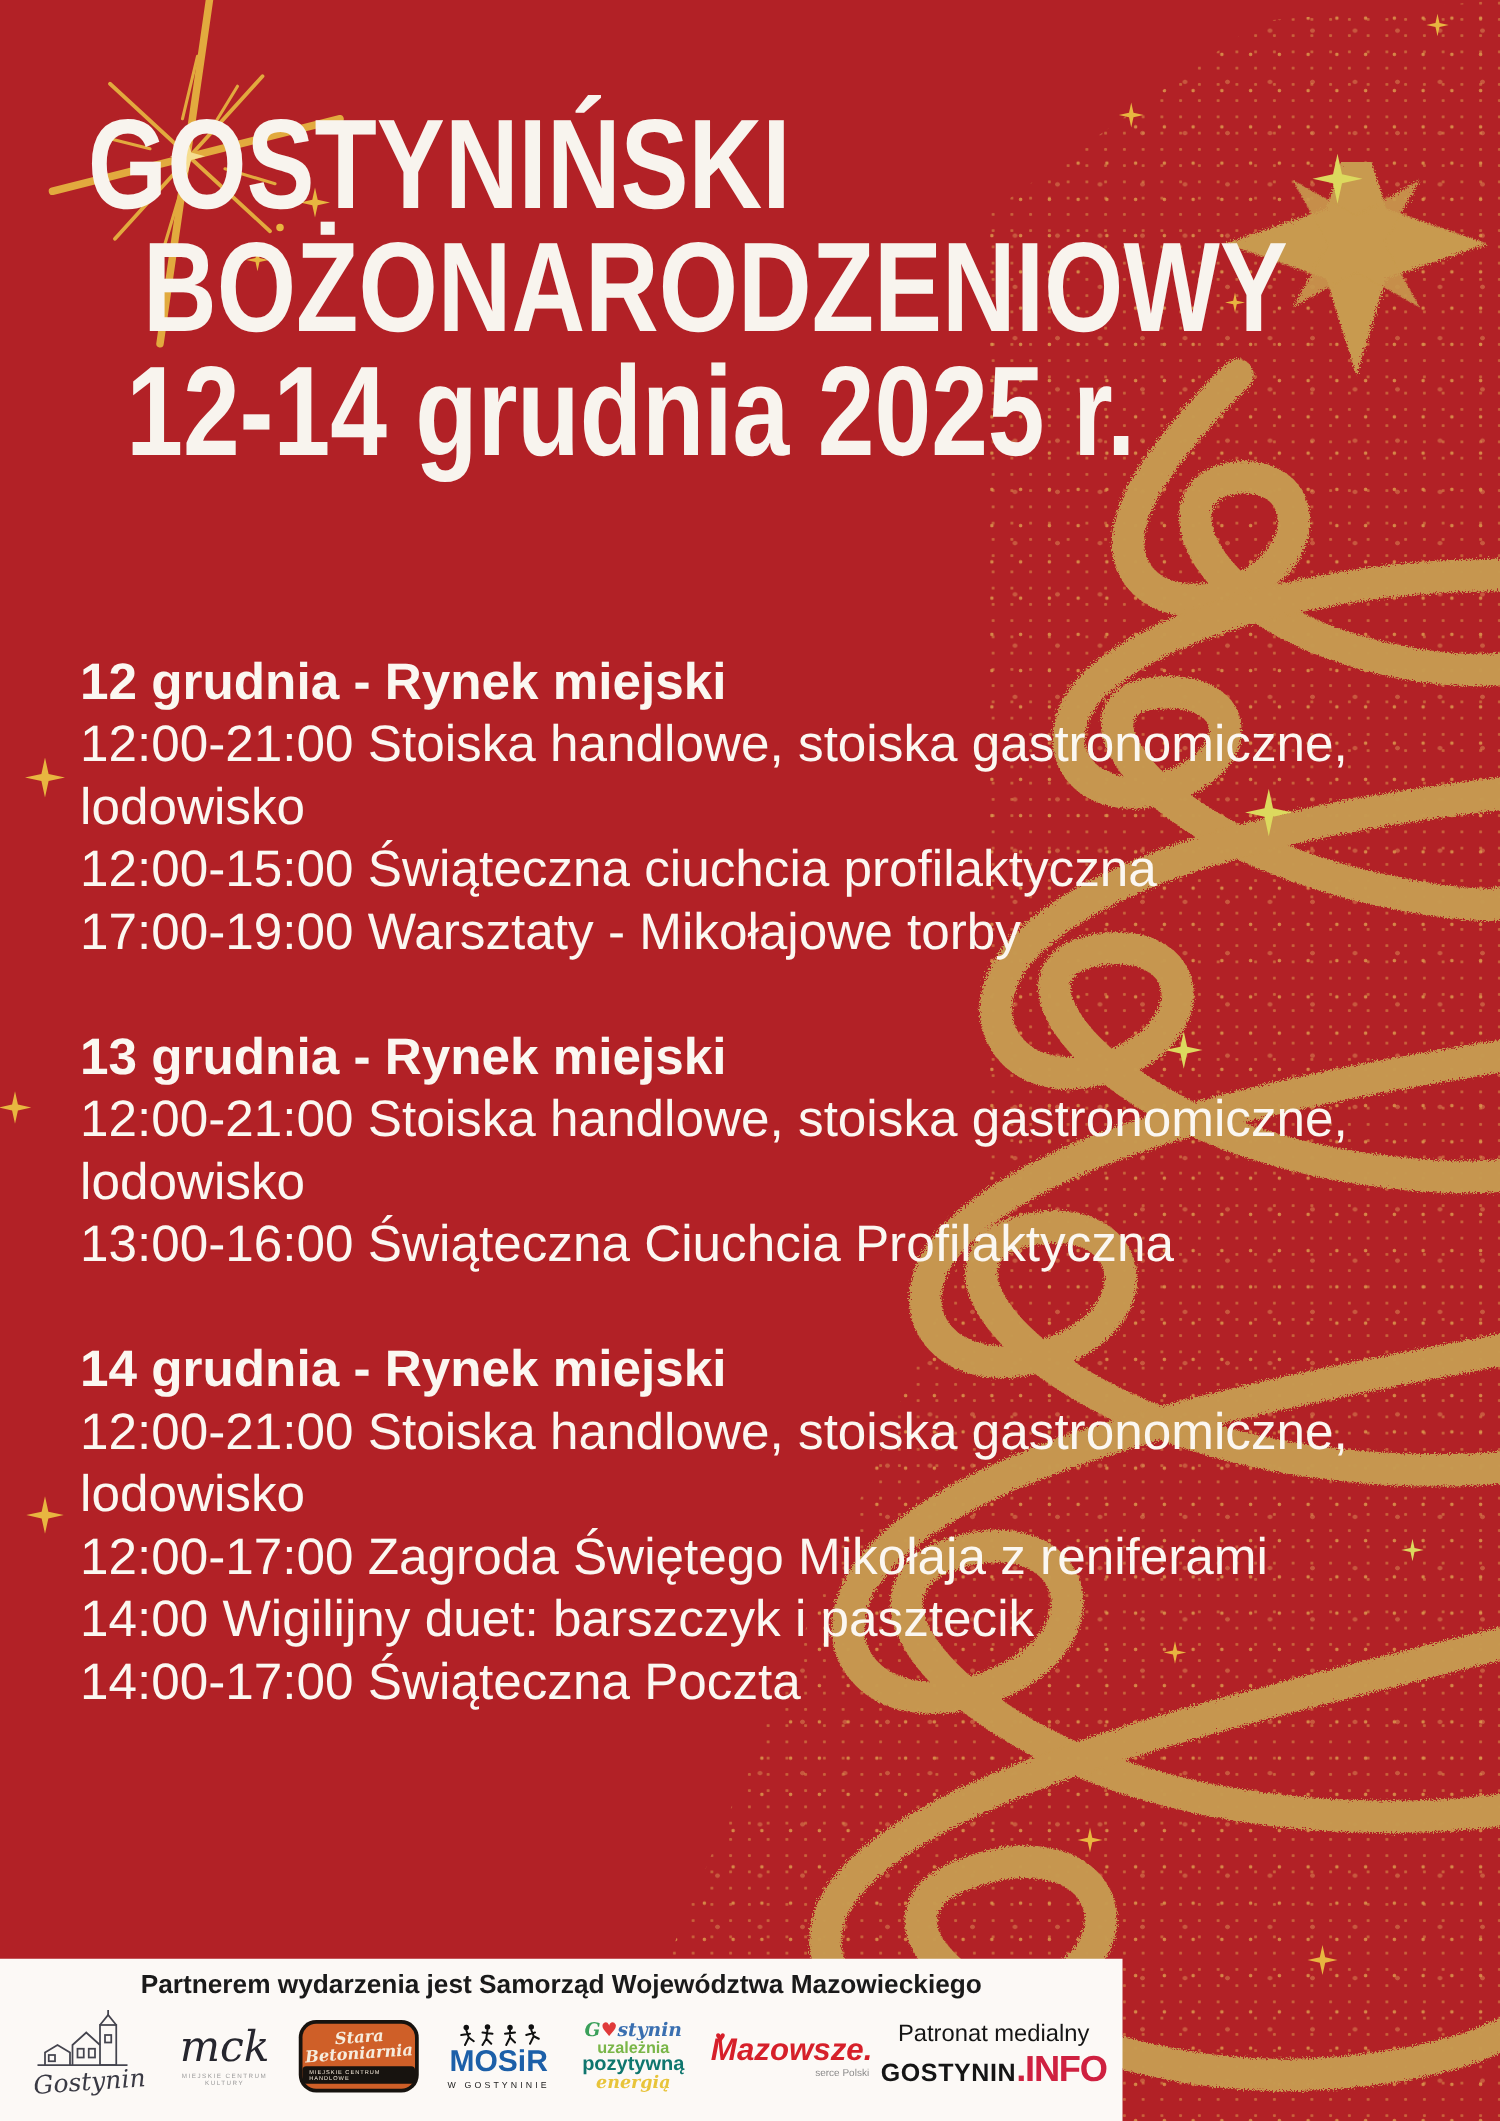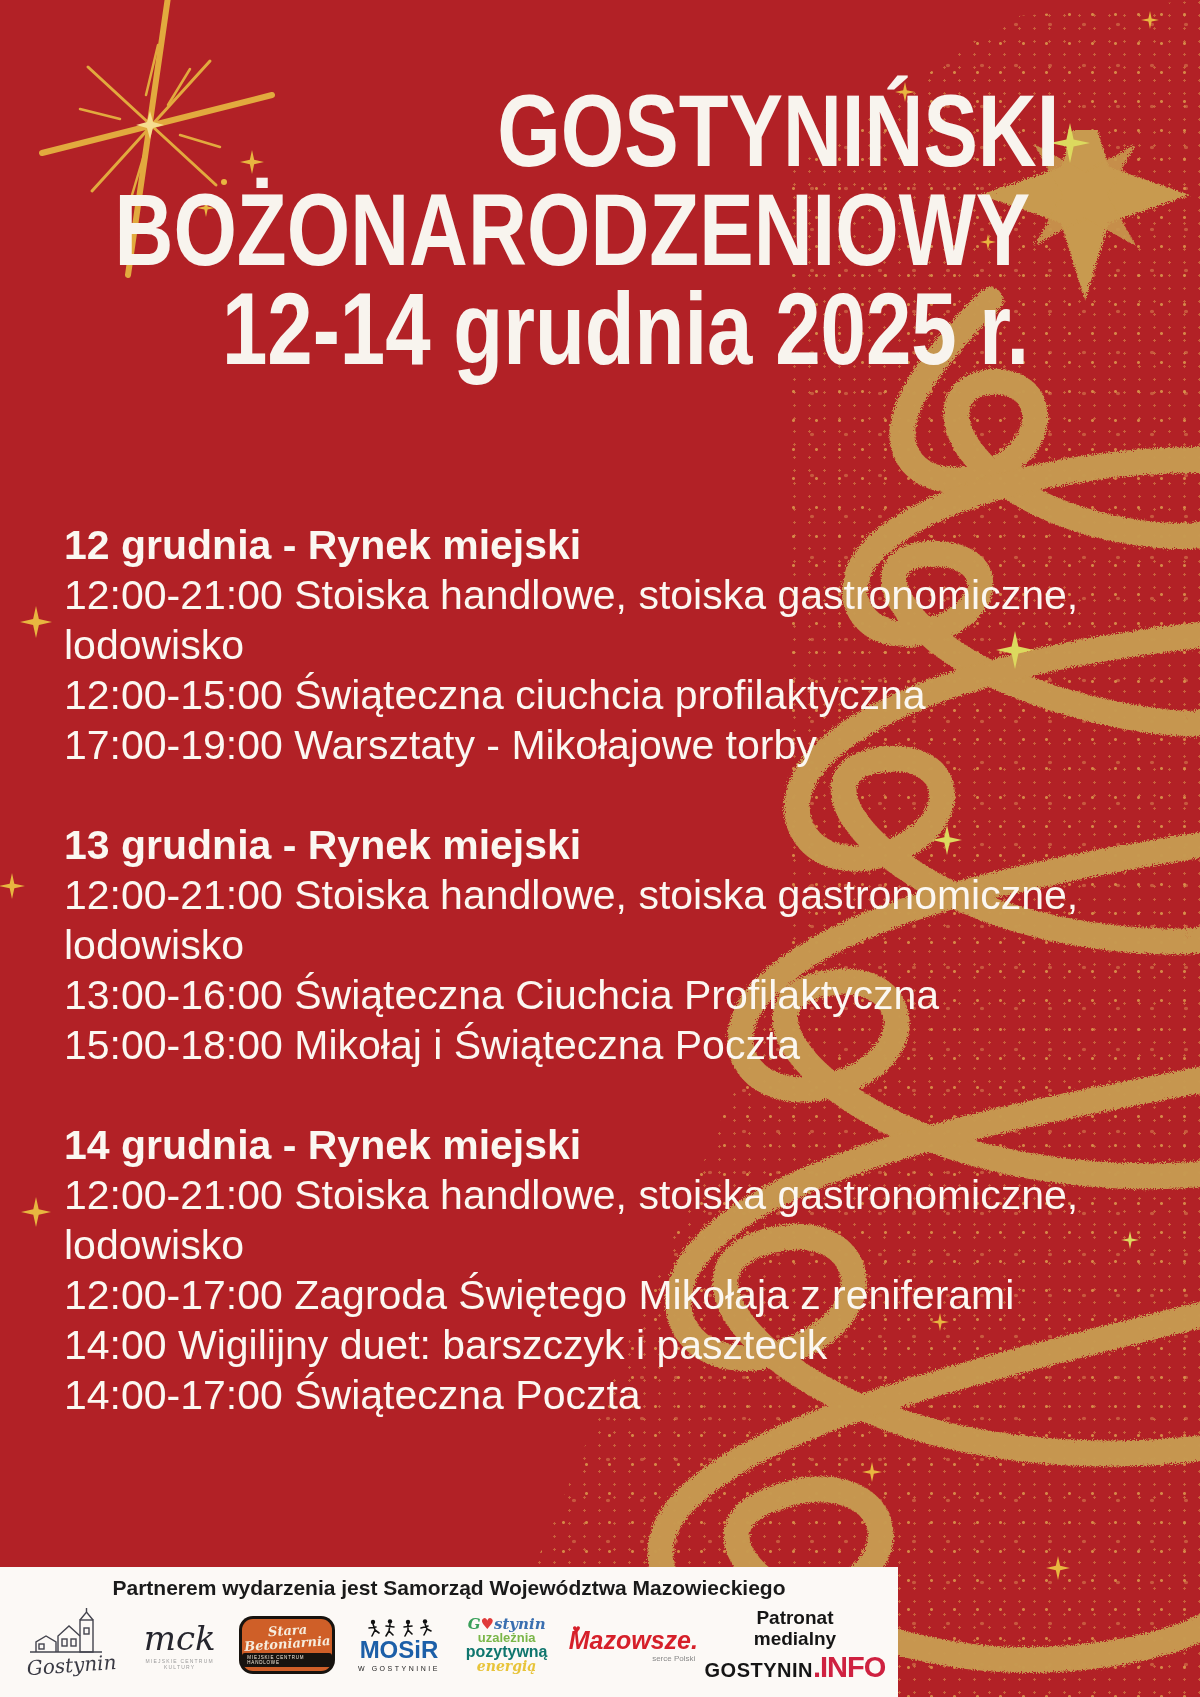--- a/index.html
+++ b/index.html
@@ -14,21 +14,21 @@
       radial-gradient(circle, rgba(226,174,84,.55) 1px, transparent 1.4px),
       radial-gradient(circle, rgba(240,196,110,.4) 1.6px, transparent 2.1px);
     background-size:23px 29px, 15px 13px, 34px 41px;
     background-position:0 0, 7px 9px, 13px 4px;
     clip-path:polygon(66% 10%, 84% 1%, 100% 0, 100% 100%, 40% 100%, 66% 56%);
   }
   svg.layer{position:absolute;left:0;top:0;pointer-events:none;}
   .tree-svg{position:absolute;left:560px;top:130px;pointer-events:none;}
 
   
-  .title-block{position:absolute;left:0;top:82px;width:1130px;text-align:right;z-index:4;}
+  .title-block{position:absolute;left:0;top:82px;width:1130px;text-align:left;z-index:4;}
   .title-line{font-weight:700;font-size:102px;line-height:99px;color:#f8f4ee;}
   .squeeze{display:inline-block;transform:scaleX(.8);transform-origin:center;white-space:nowrap;}
 
   
   .schedule{position:absolute;left:64px;top:520px;width:1040px;z-index:4;
             font-size:41px;line-height:50px;color:#fbf7f1;}
   .sec{margin:0 0 50px 0;}
   .sec-h{font-weight:700;}
 
   
@@ -65,21 +65,21 @@
   .poz-l3{color:#0f766e;font-size:16px;font-weight:700;}
   .poz-l4{color:#e8c43a;font-size:14px;font-weight:700;font-style:italic;
           font-family:"DejaVu Serif",serif;}
 
   .logo-mazowsze{width:124px;position:relative;}
   .mazowsze-name{font-weight:700;font-style:italic;font-size:25px;color:#d6202a;line-height:25px;}
   .mazowsze-heart{position:absolute;left:1px;top:-7px;font-size:14px;color:#d6202a;}
   .mazowsze-sub{font-size:8px;color:#8a8a8a;text-align:right;width:100%;margin-top:1px;}
 
   .logo-patronat{width:158px;text-align:center;}
-  .patronat-label{font-weight:700;font-size:19px;color:#151515;line-height:21px;}
+  .patronat-label{font-weight:400;font-size:19px;color:#151515;line-height:21px;}
   .patronat-brand{margin-top:2px;display:flex;align-items:baseline;justify-content:center;}
   .brand-black{font-weight:700;font-size:20px;color:#151515;letter-spacing:.5px;}
   .brand-red{font-weight:700;font-size:29px;color:#cf2140;letter-spacing:-1px;}
 </style>
 </head>
 <body>
 
 <div class="poster">
 
   <div class="speckles"></div>
@@ -154,21 +154,20 @@
     <section class="sec">
       <div class="sec-h">12 grudnia - Rynek miejski</div>
       <div class="sec-i">12:00-21:00 Stoiska handlowe, stoiska gastronomiczne, lodowisko</div>
       <div class="sec-i">12:00-15:00 Świąteczna ciuchcia profilaktyczna</div>
       <div class="sec-i">17:00-19:00 Warsztaty - Mikołajowe torby</div>
     </section>
     <section class="sec">
       <div class="sec-h">13 grudnia - Rynek miejski</div>
       <div class="sec-i">12:00-21:00 Stoiska handlowe, stoiska gastronomiczne, lodowisko</div>
       <div class="sec-i">13:00-16:00 Świąteczna Ciuchcia Profilaktyczna</div>
-      <div class="sec-i">15:00-18:00 Mikołaj i Świąteczna Poczta</div>
     </section>
     <section class="sec">
       <div class="sec-h">14 grudnia - Rynek miejski</div>
       <div class="sec-i">12:00-21:00 Stoiska handlowe, stoiska gastronomiczne, lodowisko</div>
       <div class="sec-i">12:00-17:00 Zagroda Świętego Mikołaja z reniferami</div>
       <div class="sec-i">14:00 Wigilijny duet: barszczyk i pasztecik</div>
       <div class="sec-i">14:00-17:00 Świąteczna Poczta</div>
     </section>
   </main>
 

